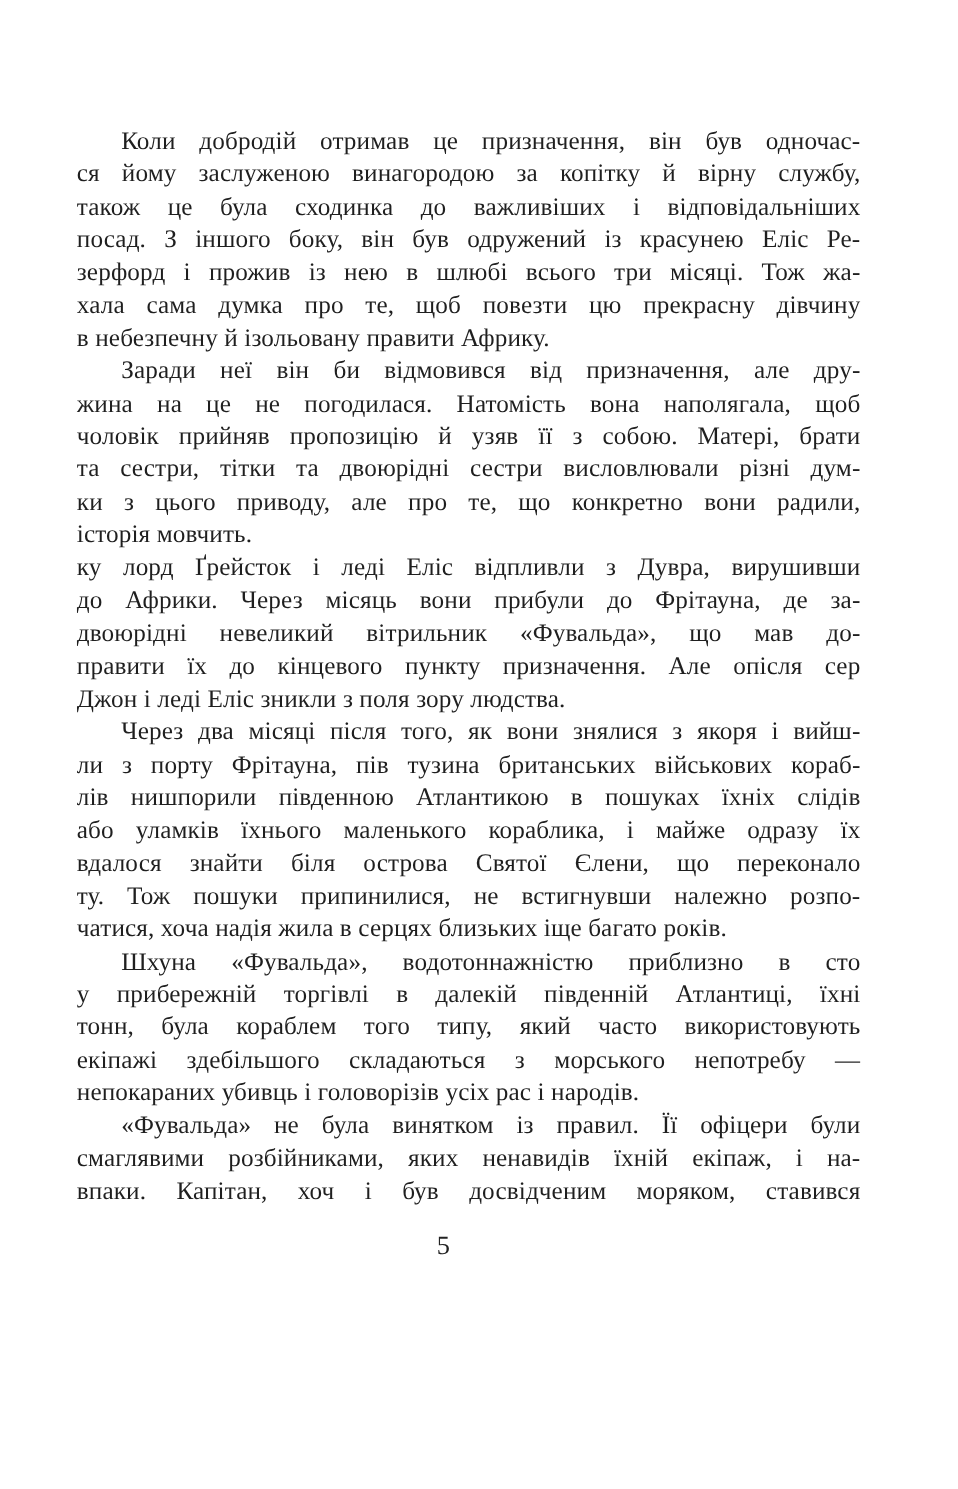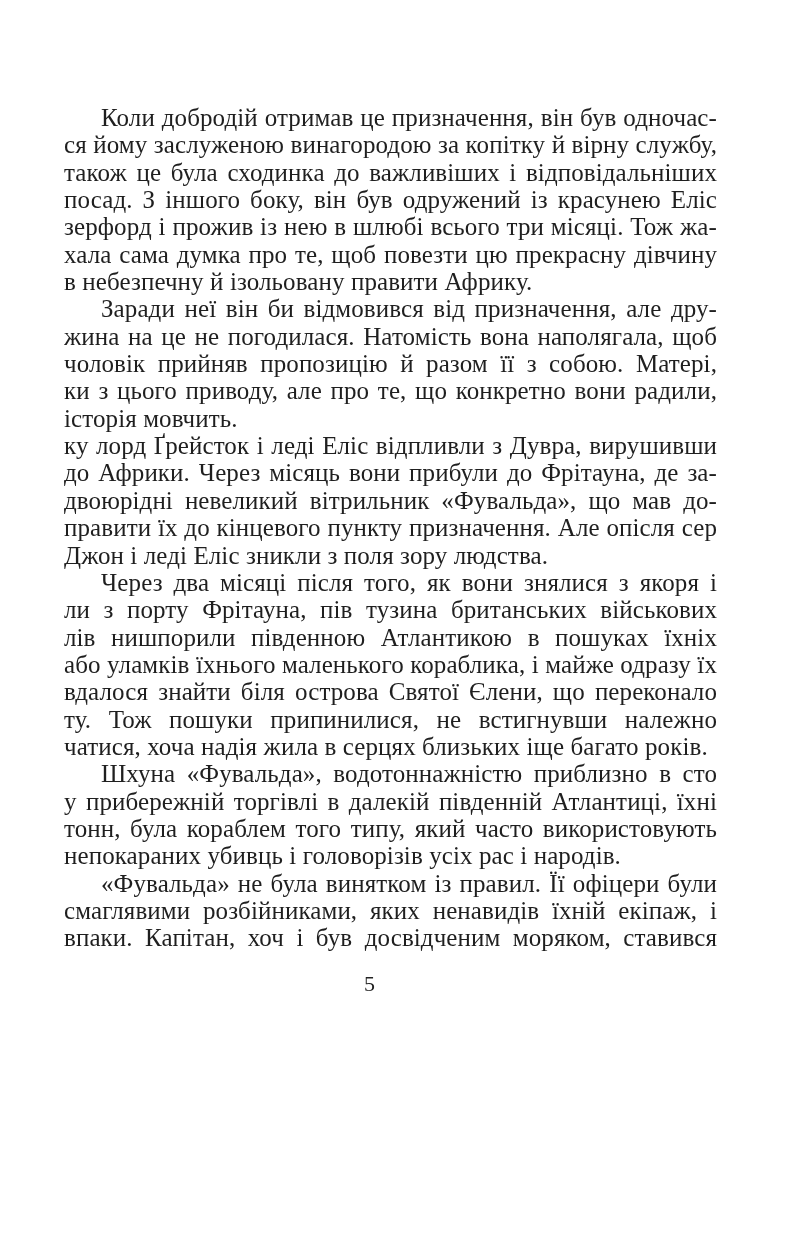--- a/index.html
+++ b/index.html
@@ -17,21 +17,21 @@
   }
   .page {
     box-sizing: border-box;
     width: 798px;
     height: 1241px;
     padding: 104px 81px 0 64px;
     background: #ffffff;
   }
   .text-block {
     width: 653px;
-    font-size: 25px;
+    font-size: 21px;
     line-height: 27.35px;
     letter-spacing: 0.1px;
   }
   .paragraph {
     margin: 0;
     padding: 0;
   }
   .line {
     text-align: justify;
     text-align-last: justify;
@@ -66,21 +66,22 @@
         <div class="line">ся йому заслуженою винагородою за копітку й вірну службу,</div>
         <div class="line">також це була сходинка до важливіших і відповідальніших</div>
         <div class="line">посад. З іншого боку, він був одружений із красунею Еліс Ре-</div>
         <div class="line">зерфорд і прожив із нею в шлюбі всього три місяці. Тож жа-</div>
         <div class="line">хала сама думка про те, щоб повезти цю прекрасну дівчину</div>
         <div class="line last">в небезпечну й ізольовану правити Африку.</div>
       </div>
       <div class="paragraph">
         <div class="line indent">Заради неї він би відмовився від призначення, але дру-</div>
         <div class="line">жина на це не погодилася. Натомість вона наполягала, щоб</div>
-        <div class="line">чоловік прийняв пропозицію й разом її з собою. Матері, брати</div>
+        <div class="line">чоловік прийняв пропозицію й узяв її з собою. Матері, брати</div>
+        <div class="line">та сестри, тітки та двоюрідні сестри висловлювали різні дум-</div>
         <div class="line">ки з цього приводу, але про те, що конкретно вони радили,</div>
         <div class="line last">історія мовчить.</div>
       </div>
       <div class="paragraph">
         <div class="line">ку лорд Ґрейсток і леді Еліс відпливли з Дувра, вирушивши</div>
         <div class="line">до Африки. Через місяць вони прибули до Фрітауна, де за-</div>
         <div class="line">двоюрідні невеликий вітрильник «Фувальда», що мав до-</div>
         <div class="line">правити їх до кінцевого пункту призначення. Але опісля сер</div>
         <div class="line last">Джон і леді Еліс зникли з поля зору людства.</div>
       </div>
@@ -90,20 +91,21 @@
         <div class="line">лів нишпорили південною Атлантикою в пошуках їхніх слідів</div>
         <div class="line">або уламків їхнього маленького кораблика, і майже одразу їх</div>
         <div class="line">вдалося знайти біля острова Святої Єлени, що переконало</div>
         <div class="line">ту. Тож пошуки припинилися, не встигнувши належно розпо-</div>
         <div class="line last">чатися, хоча надія жила в серцях близьких іще багато років.</div>
       </div>
       <div class="paragraph">
         <div class="line indent">Шхуна «Фувальда», водотоннажністю приблизно в сто</div>
         <div class="line">у прибережній торгівлі в далекій південній Атлантиці, їхні</div>
         <div class="line">тонн, була кораблем того типу, який часто використовують</div>
+        <div class="line">екіпажі здебільшого складаються з морського непотребу —</div>
         <div class="line last">непокараних убивць і головорізів усіх рас і народів.</div>
       </div>
       <div class="paragraph">
         <div class="line indent">«Фувальда» не була винятком із правил. Її офіцери були</div>
         <div class="line">смаглявими розбійниками, яких ненавидів їхній екіпаж, і на-</div>
         <div class="line">впаки. Капітан, хоч і був досвідченим моряком, ставився</div>
       </div>
     </div>
   <div class="folio">5</div>
 </div>

